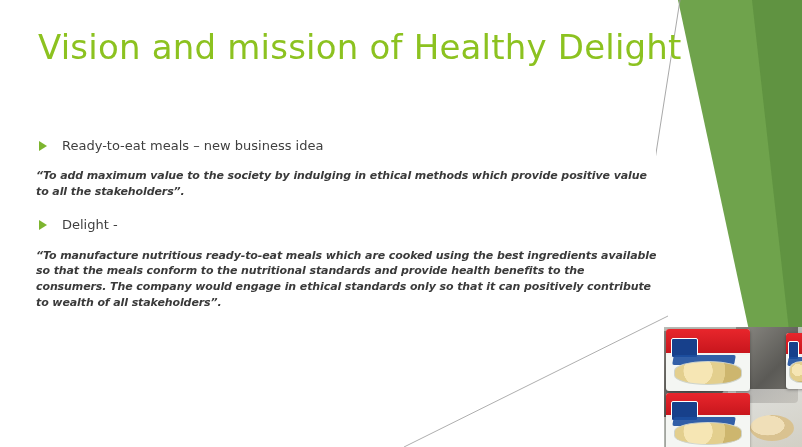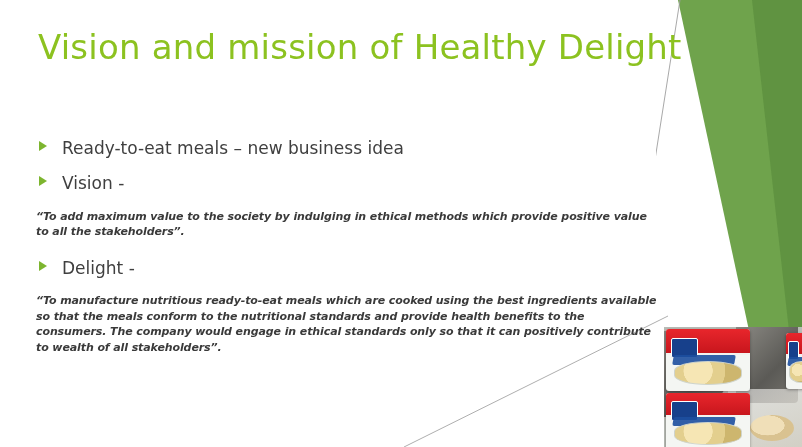--- a/index.html
+++ b/index.html
@@ -64,21 +64,21 @@
     display: block;
     width: 0;
     height: 0;
     margin-left: 3px;
     border-top: 5px solid transparent;
     border-bottom: 5px solid transparent;
     border-left: 8px solid #7DB52F;
   }
   .bullet-text {
     flex: 1 1 auto;
-    font-size: 17px;
+    font-size: 13px;
     color: #3F3F3F;
     line-height: 1.25;
   }
 
   .quote {
     font-size: 11px;
     font-style: italic;
     font-weight: bold;
     color: #3A3A3A;
     line-height: 1.42;
@@ -179,26 +179,20 @@
 
   <div id="body">
 
     <div class="bullet-row">
       <span class="bullet-mark">
           <i class="tri"></i>
         </span>
       <span class="bullet-text">Ready-to-eat meals – new business idea</span>
     </div>
 
-    <div class="bullet-row">
-      <span class="bullet-mark">
-          <i class="tri"></i>
-        </span>
-      <span class="bullet-text">Vision -</span>
-    </div>
 
     <p class="quote vision">“To add maximum value to the society by indulging in ethical methods which provide positive value to all the stakeholders”.</p>
 
     <div class="bullet-row">
       <span class="bullet-mark">
           <i class="tri"></i>
         </span>
       <span class="bullet-text">Delight -</span>
     </div>
 

